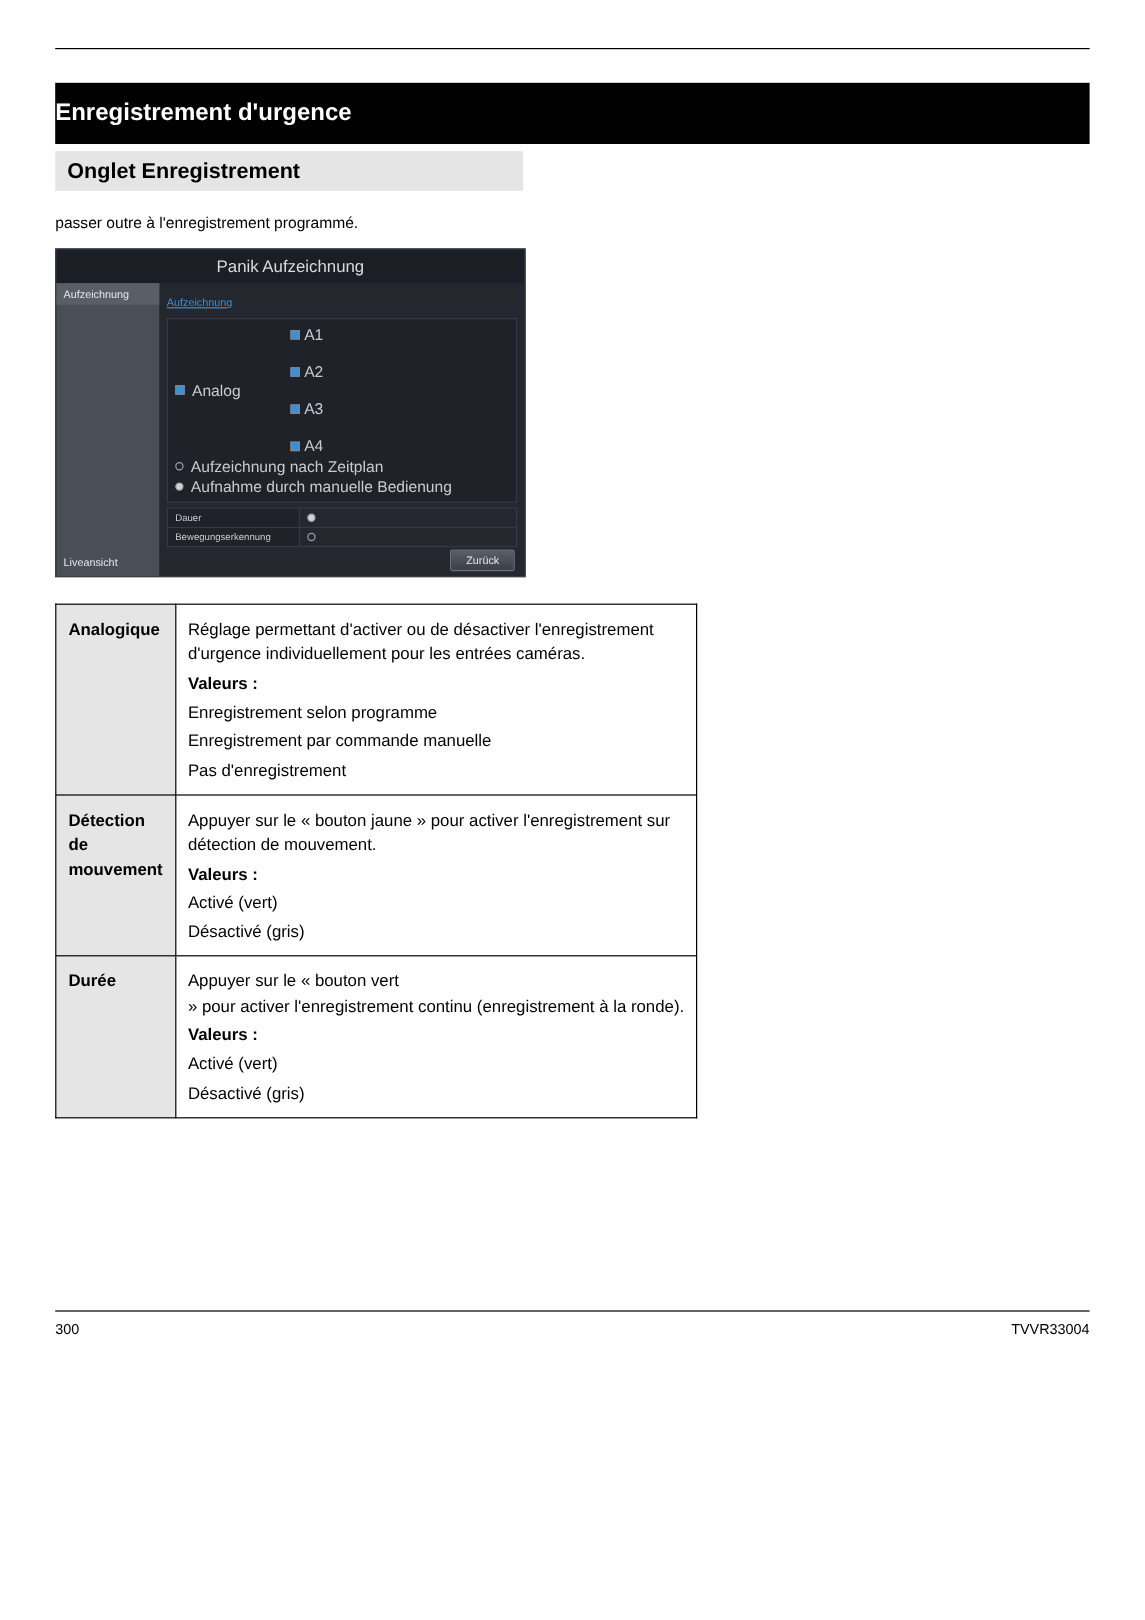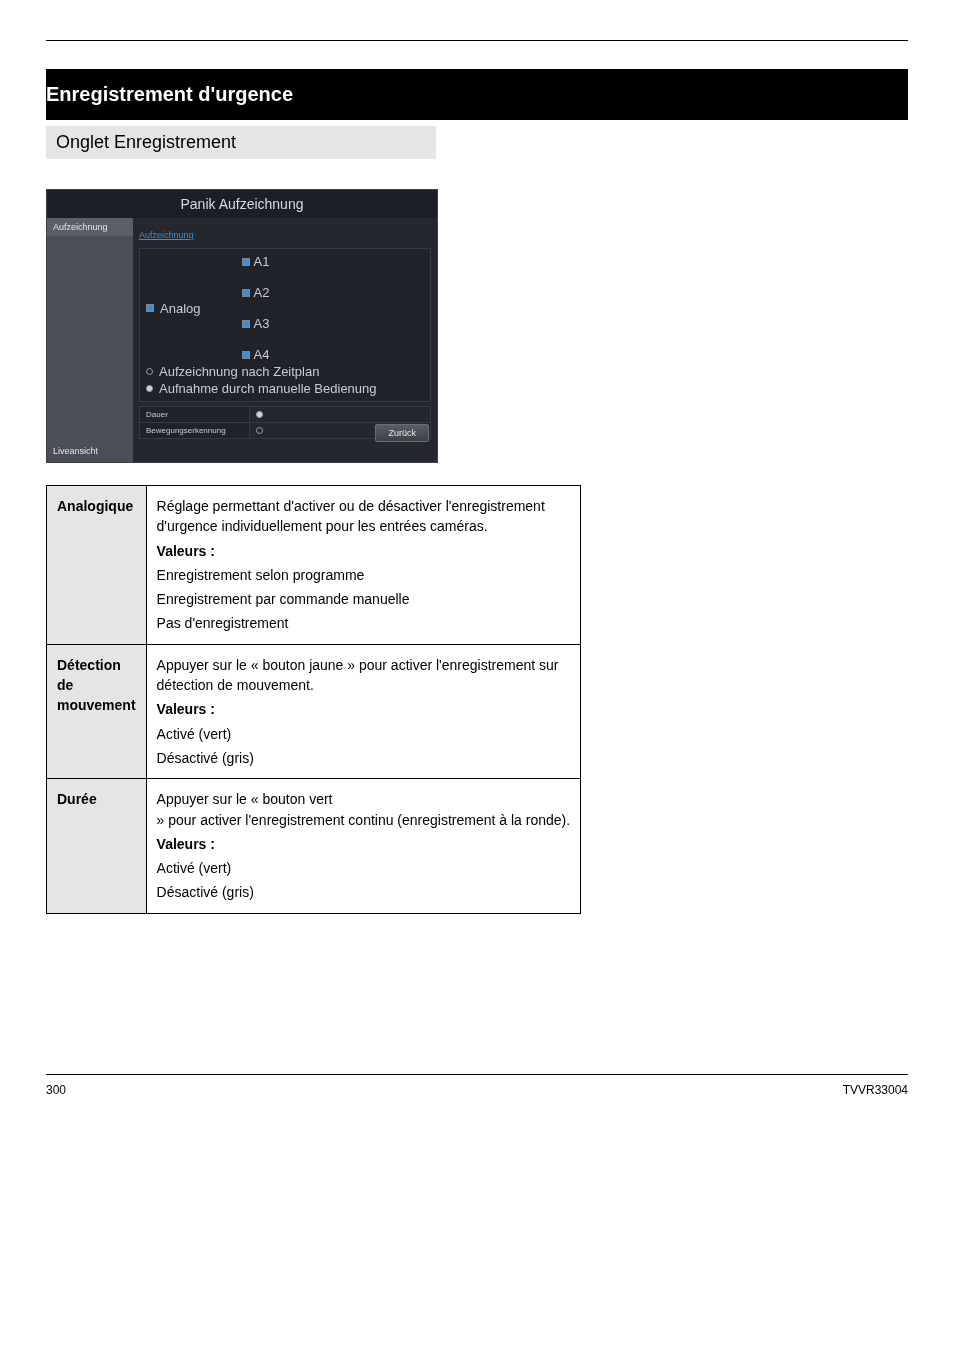--- a/index.html
+++ b/index.html
@@ -1,21 +1,21 @@
 <!DOCTYPE html>
 <html><head>
 <meta charset="utf-8">
 <style>
   * { box-sizing: border-box; margin: 0; padding: 0; }
   html, body { width: 954px; background: #fff; font-family: Arial, Helvetica, sans-serif; color: #000; }
   .page { width: 954px; padding: 40px 46px 30px 46px; position: relative; }
   .top-rule { border-top: 1px solid #000; height: 0; margin-bottom: 28px; }
   .title-bar { background: #000; color: #fff; height: 51px; display: flex; align-items: center; font-size: 20px; font-weight: bold; margin-bottom: 6px; }
   .subtitle-wrap { width: 390px; background: #e5e5e5; padding: 6px 10px 6px 10px; }
-  .subtitle { font-size: 18px; font-weight: normal; }
+  .subtitle { font-size: 18px; font-weight: bold; }
   .intro-row { display: flex; align-items: flex-start; margin-top: 18px; margin-bottom: 12px; }
   .intro-row .lead { width: 390px; font-size: 13px; line-height: 1.4; }
   .intro-row .rest { flex: 1; font-size: 13px; line-height: 1.4; }
 
   
   .shot { width: 392px; background: #1b1e24; border: 1px solid #3a3f48; margin-bottom: 22px; }
   .shot-title { text-align: center; font-size: 14px; color: #d8dbe0; padding: 6px 0; }
   .shot-body { display: flex; height: 244px; }
   .shot-left { width: 86px; background: #4a4f57; display: flex; flex-direction: column; justify-content: space-between; }
   .shot-left-top { background: #5a5f67; color: #e5e7ea; font-size: 9px; padding: 4px 6px; }
@@ -28,21 +28,21 @@
   .chk.on { background: #3b8fd6; }
   .ch-cols { display: inline-flex; gap: 16px; margin-left: 36px; flex-direction: column; }
   .ch-col { display: inline-flex; align-items: center; gap: 3px; }
   .radio-panel { margin-top: 4px; border: 1px solid #353a42; }
   .radio-row { display: flex; font-size: 8px; color: #c8ccd2; }
   .radio-row .lbl { width: 110px; padding: 3px 6px; background: #1f2229; border-right: 1px solid #353a42; }
   .radio-row .val { flex: 1; padding: 3px 6px; display: flex; align-items: center; }
   .rd { display: inline-block; width: 7px; height: 7px; border-radius: 50%; border: 1px solid #9aa0a8; }
   .rd.on { background: #cfd3d8; }
   .radio-row + .radio-row { border-top: 1px solid #353a42; }
-  .back-btn { position: absolute; right: 8px; bottom: 20px; background: linear-gradient(#5a5f67,#3b3f46); color: #e5e7ea; font-size: 9px; padding: 3px 12px; border: 1px solid #6a6f77; border-radius: 2px; }
+  .back-btn { position: absolute; right: 8px; bottom: 4px; background: linear-gradient(#5a5f67,#3b3f46); color: #e5e7ea; font-size: 9px; padding: 3px 12px; border: 1px solid #6a6f77; border-radius: 2px; }
 
   
   .opt-table { border-collapse: collapse; width: 425px; }
   .opt-table td { border: 1px solid #000; vertical-align: top; padding: 10px 10px; font-size: 14px; line-height: 1.45; }
   .opt-table td.lcol { width: 170px; background: #e5e5e5; }
   .opt-table .hdr { font-weight: bold; margin-bottom: 4px; }
   .opt-table .val-line { margin-top: 4px; }
   .nowrap { white-space: nowrap; }
 
   
@@ -56,20 +56,21 @@
   <div class="top-rule"></div>
 
   <div class="title-bar">
     <span>Enregistrement d'urgence</span>
   </div>
   <div class="subtitle-wrap">
     <div class="subtitle">Onglet Enregistrement</div>
   </div>
 
   <div class="intro-row">
+    <div class="rest"> passer outre à l'enregistrement programmé.</div>
   </div>
 
   <div class="shot">
     <div class="shot-title">Panik Aufzeichnung</div>
     <div class="shot-body">
       <div class="shot-left">
         <div class="shot-left-top">Aufzeichnung</div>
         <div class="shot-left-bot">Liveansicht</div>
       </div>
       <div class="shot-right">

